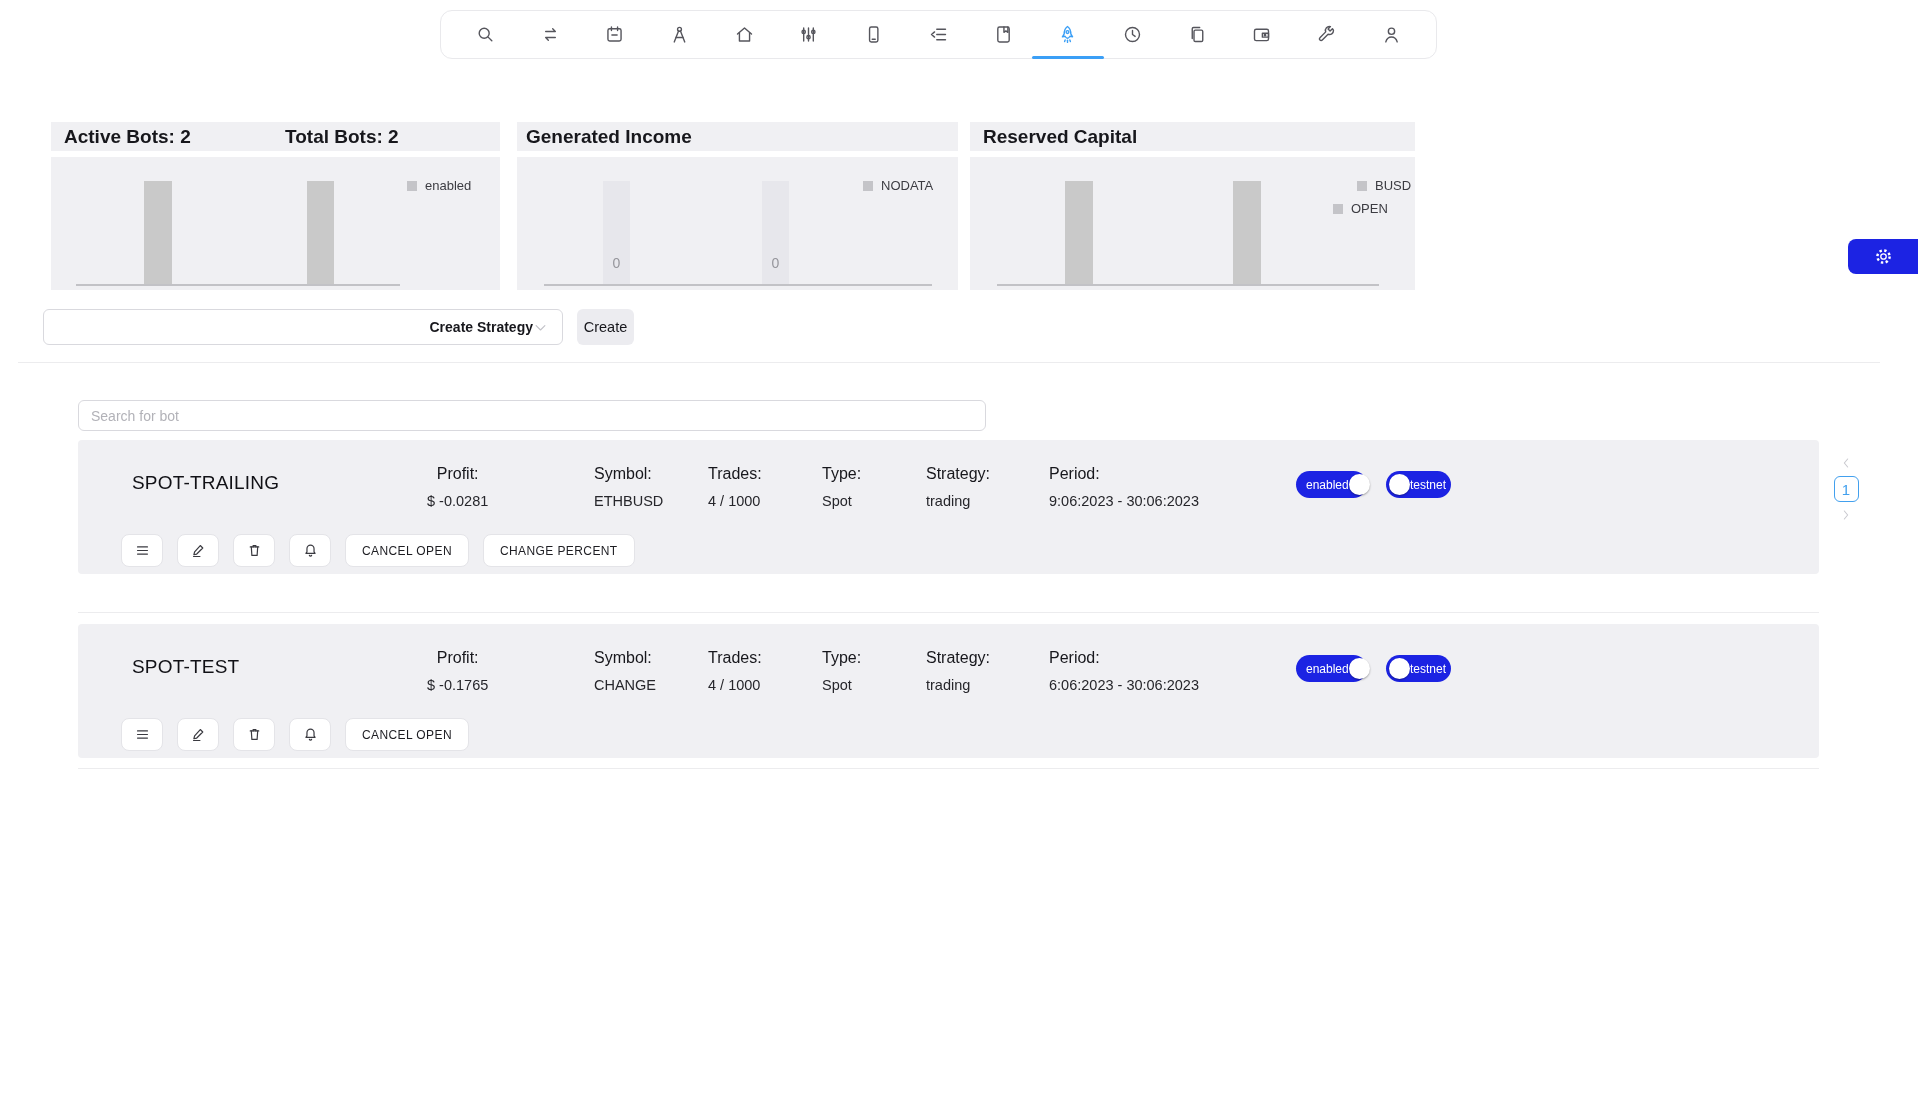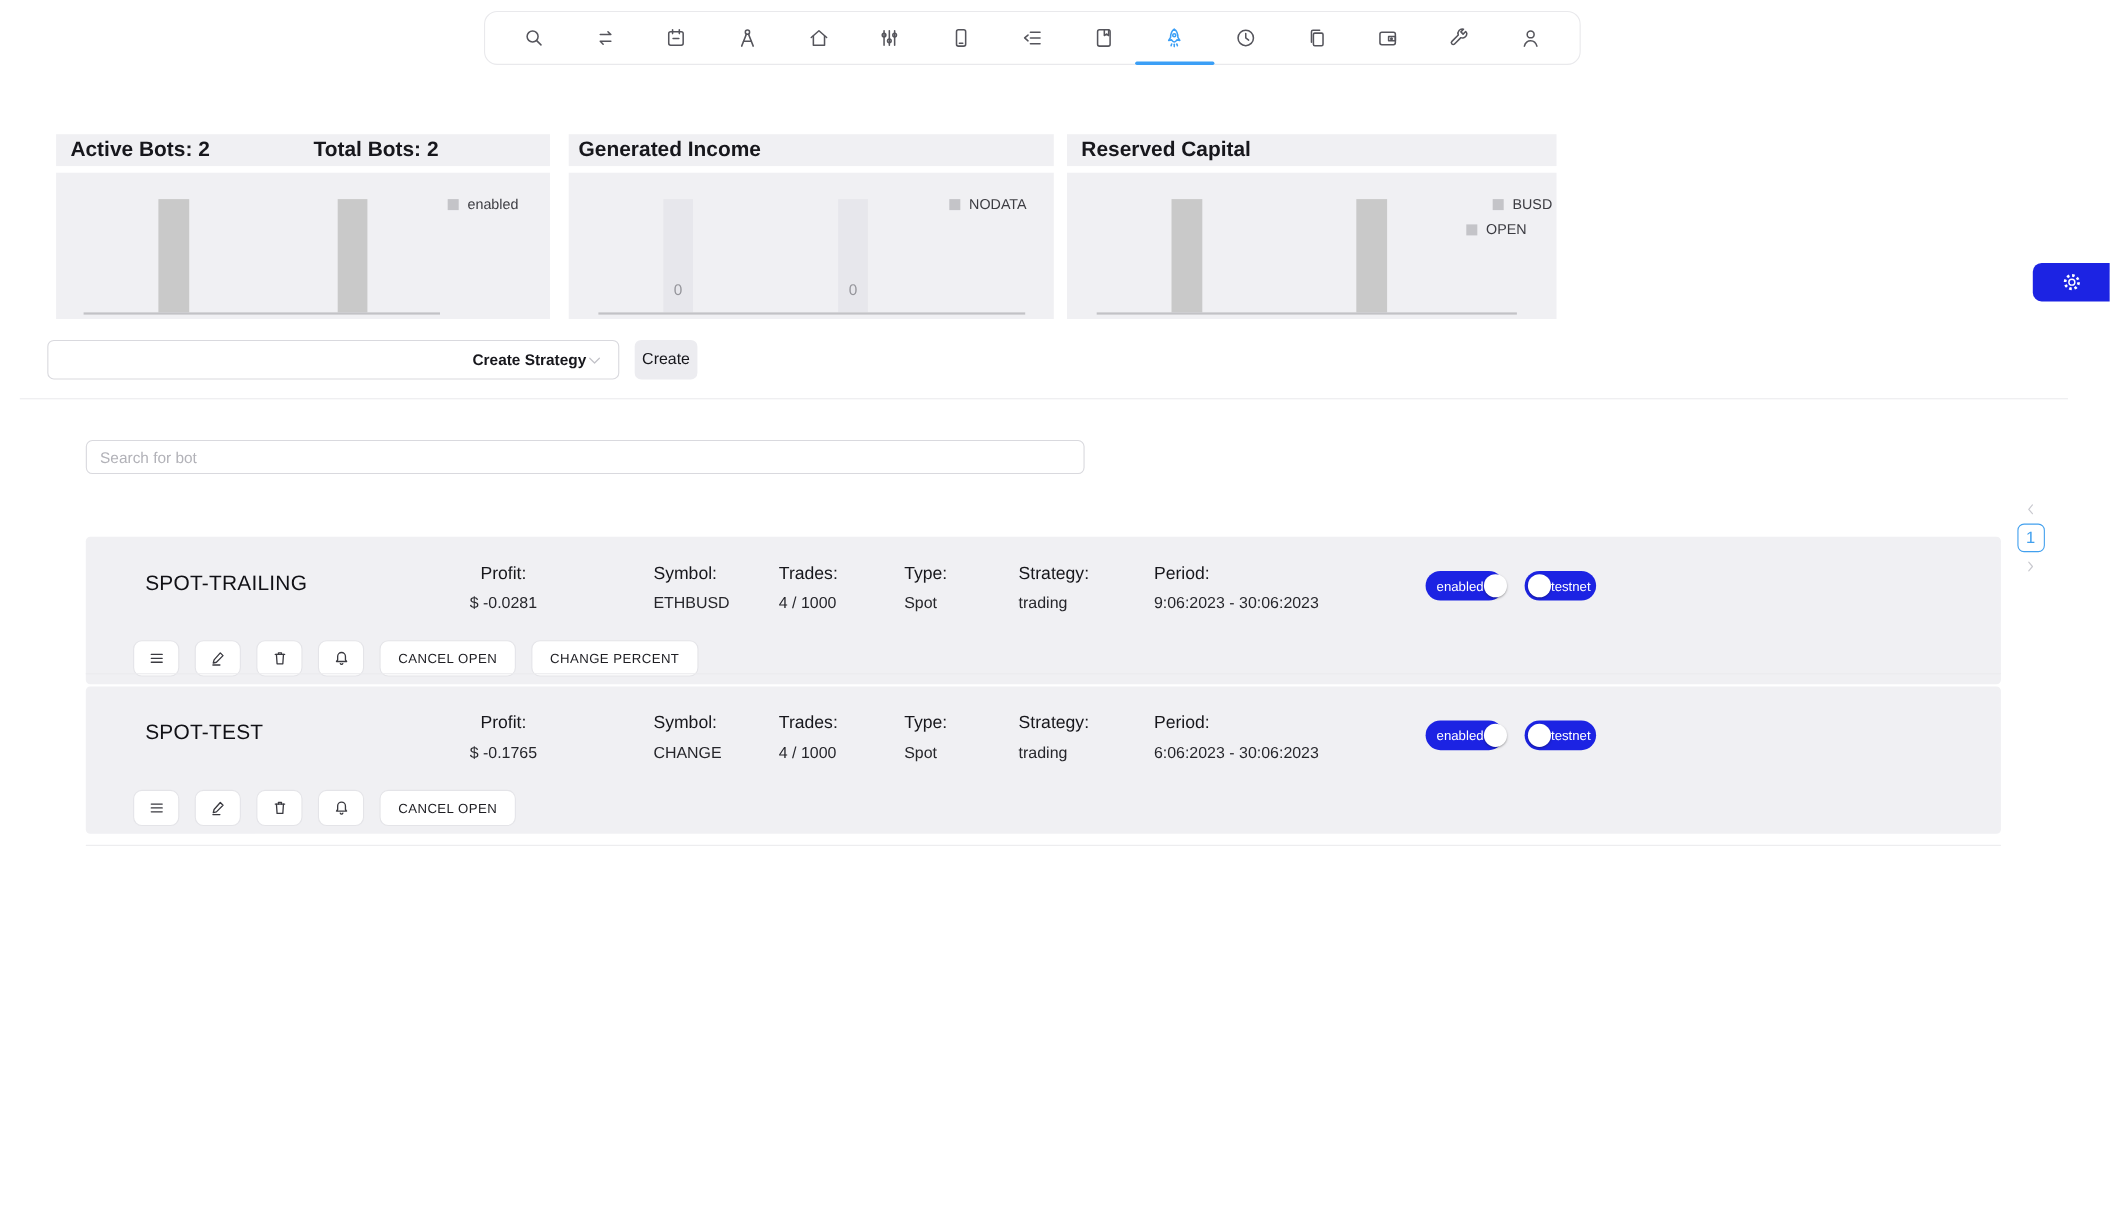--- a/index.html
+++ b/index.html
@@ -259,21 +259,21 @@
   <svg viewBox="0 0 24 24" width="15" height="15">
     <polyline points="5,9 12,16 19,9" fill="none" stroke="#c2c2c8" stroke-width="1.8" stroke-linecap="round" stroke-linejoin="round"></polyline>
   </svg>
 </div>
 <button class="create-btn">Create</button>
 
 <div class="divider" style="left:18px; top:362px; width:1862px;"></div>
 
 <input class="search-input" type="text" placeholder="Search for bot" style="">
 
-<div class="bot-row" style="top:488px;padding-left:17px;">
+<div class="bot-row" style="top:440px;padding-left:17px;">
   <div class="bot-name">SPOT-TRAILING</div>
 
   <div class="field f-profit">
     <span class="f-label">Profit:</span>
     <span class="f-value">$ -0.0281</span>
   </div>
   <div class="field f-symbol">
     <span class="f-label">Symbol:</span>
     <span class="f-value">ETHBUSD</span>
   </div>

